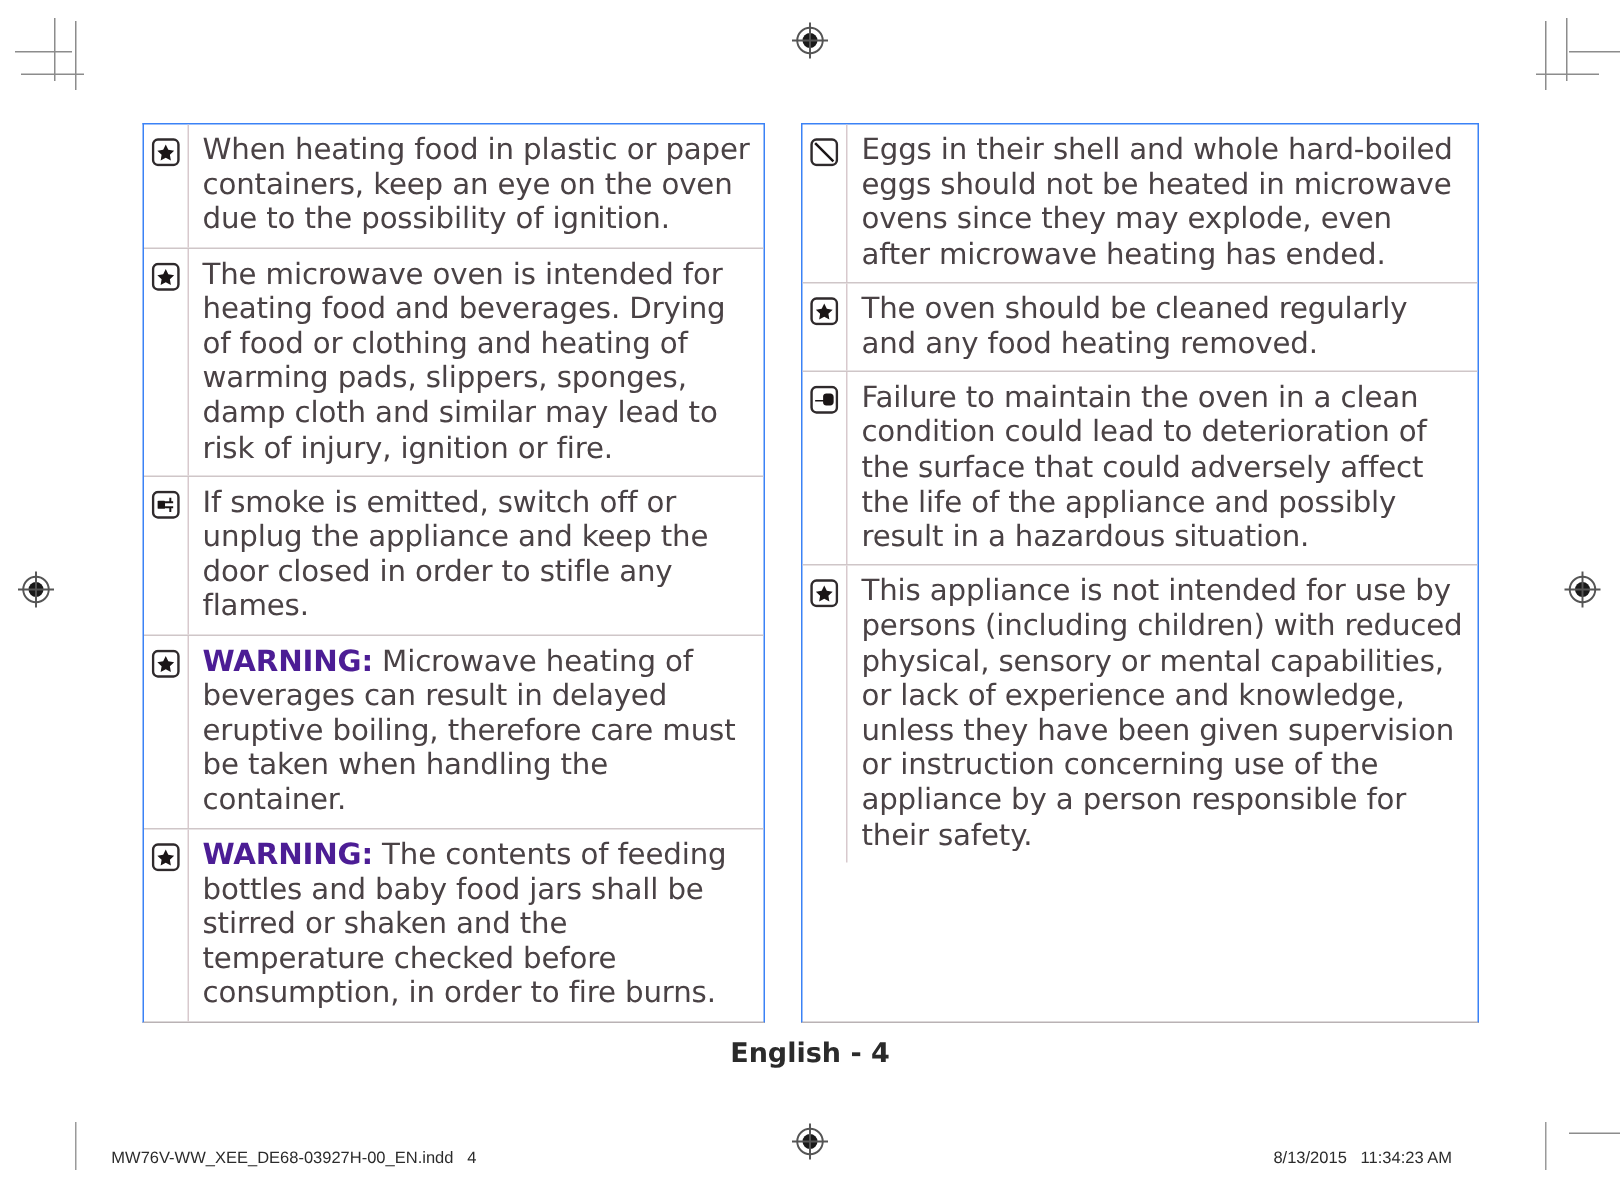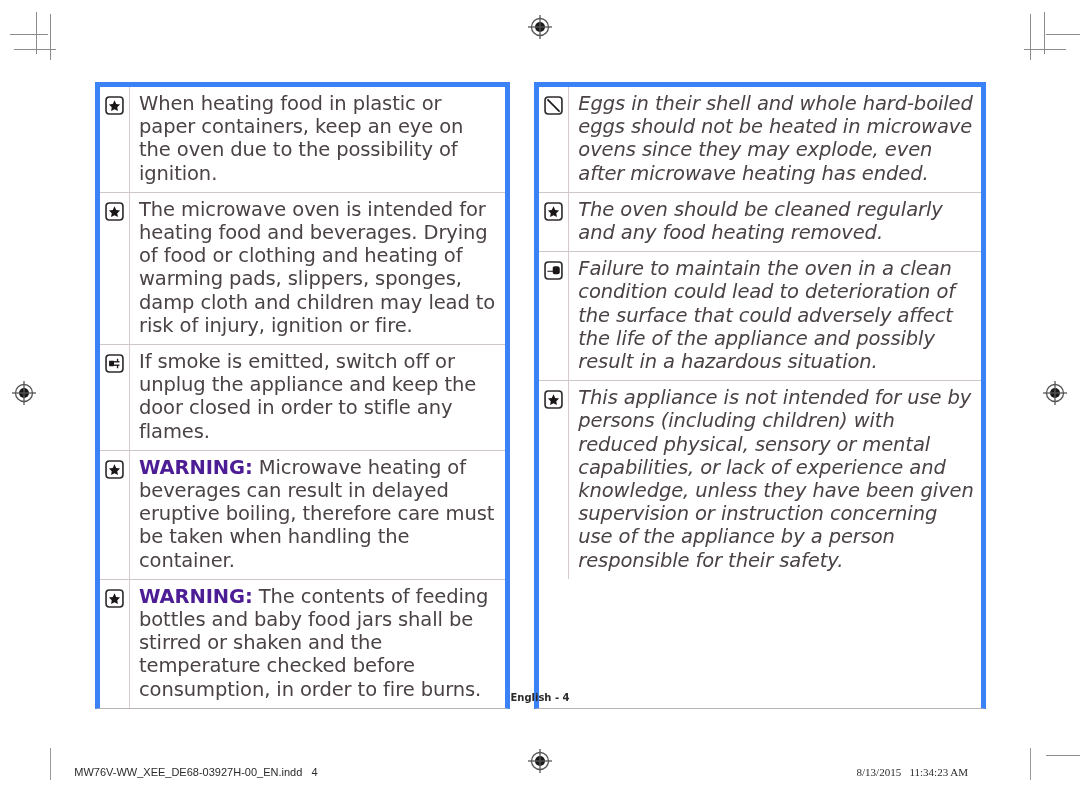--- a/index.html
+++ b/index.html
@@ -43,26 +43,26 @@
     position: absolute;
     left: 95px;
     top: 82px;
     width: 891px;
     display: flex;
     gap: 24px;
   }
 
   .col {
     width: 433px;
-    border: 5px solid #3b82f6;
+    border: 1px solid #3b82f6;
     border-bottom: 1px solid #b9b2b4;
     box-sizing: border-box;
     background: #fff;
   }
-  .col-right { width: 471px; font-style: italic; }
+  .col-right { width: 471px; }
 
   .note-row {
     display: flex;
     align-items: stretch;
     border-bottom: 1px solid #cfc6c8;
   }
   .note-row:last-child { border-bottom: none; }
 
   .icon-cell {
     width: 30px;
@@ -94,21 +94,21 @@
     color: #4c1d95;
   }
 
   
   .page-label {
     position: absolute;
     left: 0;
     top: 692px;
     width: 1080px;
     text-align: center;
-    font-size: 10px;
+    font-size: 18px;
     font-weight: bold;
     color: #2b2b2b;
     font-family: "DejaVu Sans", sans-serif;
   }
 
   .footer-rule {
     position: absolute;
     background: #9a9a9a;
     width: 1px;
   }
@@ -122,21 +122,21 @@
     font-family: "Liberation Sans", sans-serif;
     white-space: pre;
     text-align: center;
   }
   .footer-right {
     position: absolute;
     right: 112px;
     top: 754px;
     font-size: 11px;
     color: #2b2b2b;
-    font-family: Liberation Serif, serif;
+    font-family: Liberation Sans, sans-serif;
     white-space: pre;
     text-align: center;
   }
 </style>
 </head>
 <body>
 
 <div class="page">
 
   <div class="crop-mark crop-v" style="left:36px; top:12px; height:42px;"></div>
@@ -197,21 +197,21 @@
           </div>
           <div class="text-cell"><span>When heating food in plastic or paper containers, keep an eye on the oven due to the possibility of ignition.</span></div>
         </div>
         <div class="note-row">
           <div class="icon-cell">
             <span class="gicon"><svg viewBox="0 0 20 20" width="19" height="19">
                 <rect x="1.1" y="1.1" width="17.8" height="17.8" rx="3.4" fill="#ffffff" stroke="#2f2a2c" stroke-width="1.7"></rect>
                 <path d="M10 4.6 L11.8 8.3 L15.9 8.9 L12.9 11.8 L13.6 15.8 L10 13.9 L6.4 15.8 L7.1 11.8 L4.1 8.9 L8.2 8.3 Z" fill="#1a1516"></path>
               </svg></span>
           </div>
-          <div class="text-cell"><span>The microwave oven is intended for heating food and beverages. Drying of food or clothing and heating of warming pads, slippers, sponges, damp cloth and children may lead to risk of injury, ignition or fire.</span></div>
+          <div class="text-cell"><span>The microwave oven is intended for heating food and beverages. Drying of food or clothing and heating of warming pads, slippers, sponges, damp cloth and similar may lead to risk of injury, ignition or fire.</span></div>
         </div>
         <div class="note-row">
           <div class="icon-cell">
             <span class="gicon"><svg viewBox="0 0 20 20" width="19" height="19">
                 <rect x="1.1" y="1.1" width="17.8" height="17.8" rx="3.4" fill="#ffffff" stroke="#2f2a2c" stroke-width="1.7"></rect>
                 <rect x="4.3" y="7.2" width="5.2" height="5.6" rx="0.6" fill="#1a1516"></rect>
                 <line x1="9.5" y1="8.2" x2="15.2" y2="8.2" stroke="#1a1516" stroke-width="1.4"></line>
                 <line x1="9.5" y1="11.8" x2="15.2" y2="11.8" stroke="#1a1516" stroke-width="1.4"></line>
                 <line x1="13.2" y1="5.0" x2="13.2" y2="8.2" stroke="#1a1516" stroke-width="1.4"></line>
                 <line x1="13.2" y1="11.8" x2="13.2" y2="15.0" stroke="#1a1516" stroke-width="1.4"></line>

